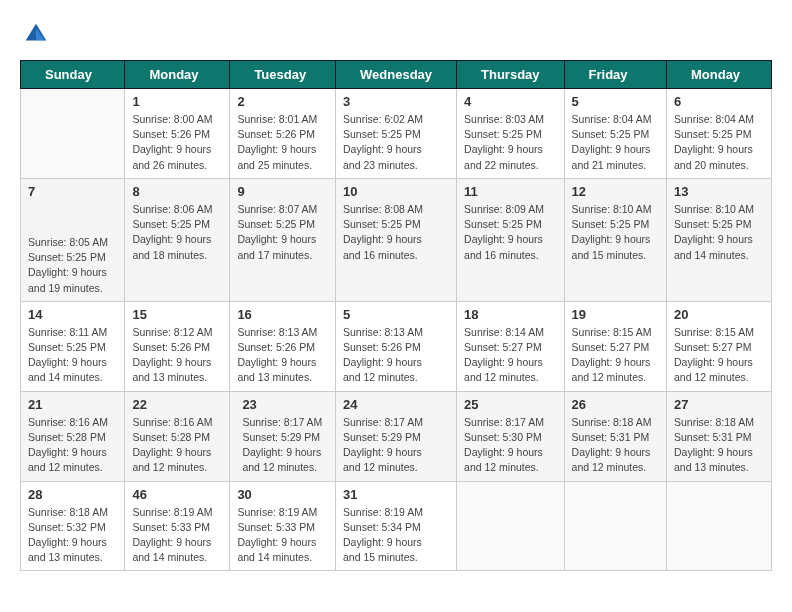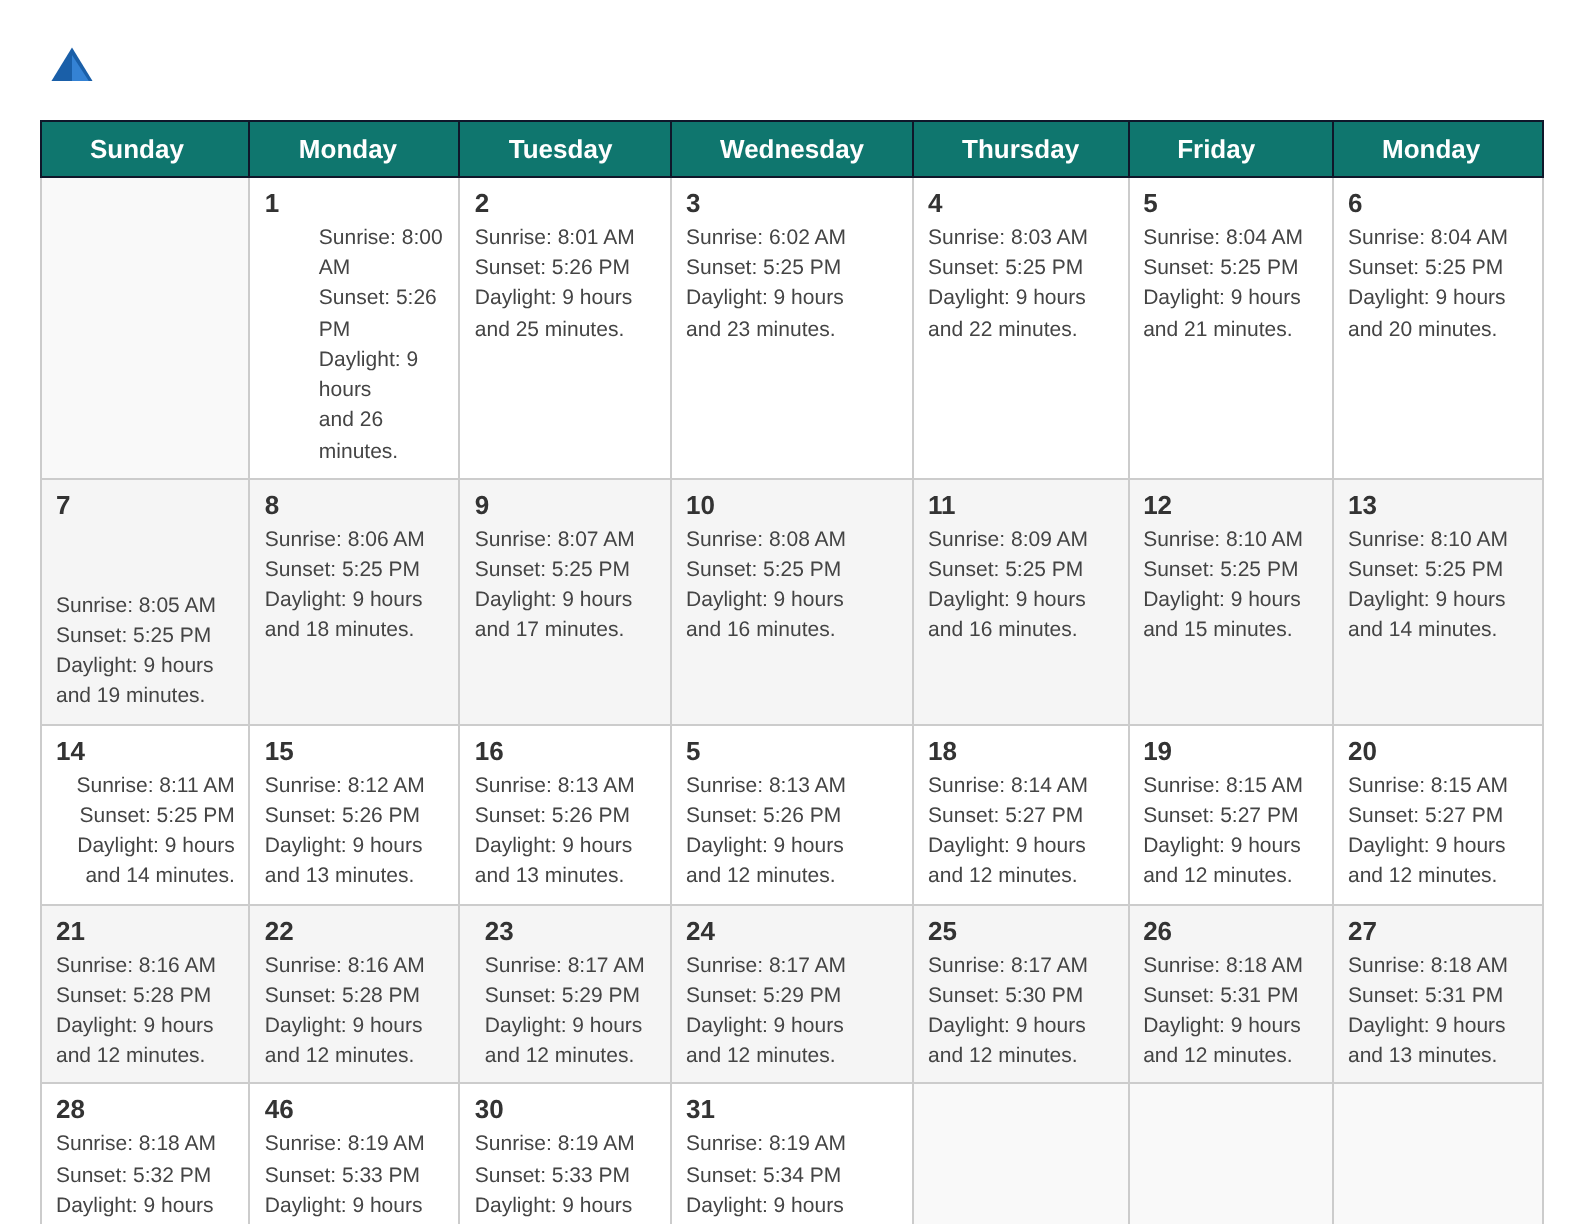--- a/index.html
+++ b/index.html
@@ -112,21 +112,21 @@
         <th>Thursday</th>
         <th>Friday</th>
         <th>Monday</th>
       </tr>
   </thead>
   <tbody id="calendar-body">
   <tr>
         <td class="empty-cell"></td>
         <td>
           <div class="day-number">1</div>
-          <div class="day-info" style="white-space: pre-line; margin-left: 27px;">Sunrise: 8:00 AM
+          <div class="day-info" style="white-space: pre-line;">Sunrise: 8:00 AM
 Sunset: 5:26 PM
 Daylight: 9 hours
 and 26 minutes.</div>
         </td>
         <td>
           <div class="day-number">2</div>
           <div class="day-info" style="white-space: pre-line;">Sunrise: 8:01 AM
 Sunset: 5:26 PM
 Daylight: 9 hours
 and 25 minutes.</div>
@@ -207,21 +207,21 @@
           <div class="day-number">13</div>
           <div class="day-info" style="white-space: pre-line;">Sunrise: 8:10 AM
 Sunset: 5:25 PM
 Daylight: 9 hours
 and 14 minutes.</div>
         </td>
       </tr>
       <tr>
         <td>
           <div class="day-number">14</div>
-          <div class="day-info" style="white-space: pre-line; text-align: right;">Sunrise: 8:11 AM
+          <div class="day-info" style="white-space: pre-line;">Sunrise: 8:11 AM
 Sunset: 5:25 PM
 Daylight: 9 hours
 and 14 minutes.</div>
         </td>
         <td>
           <div class="day-number">15</div>
           <div class="day-info" style="white-space: pre-line;">Sunrise: 8:12 AM
 Sunset: 5:26 PM
 Daylight: 9 hours
 and 13 minutes.</div>

